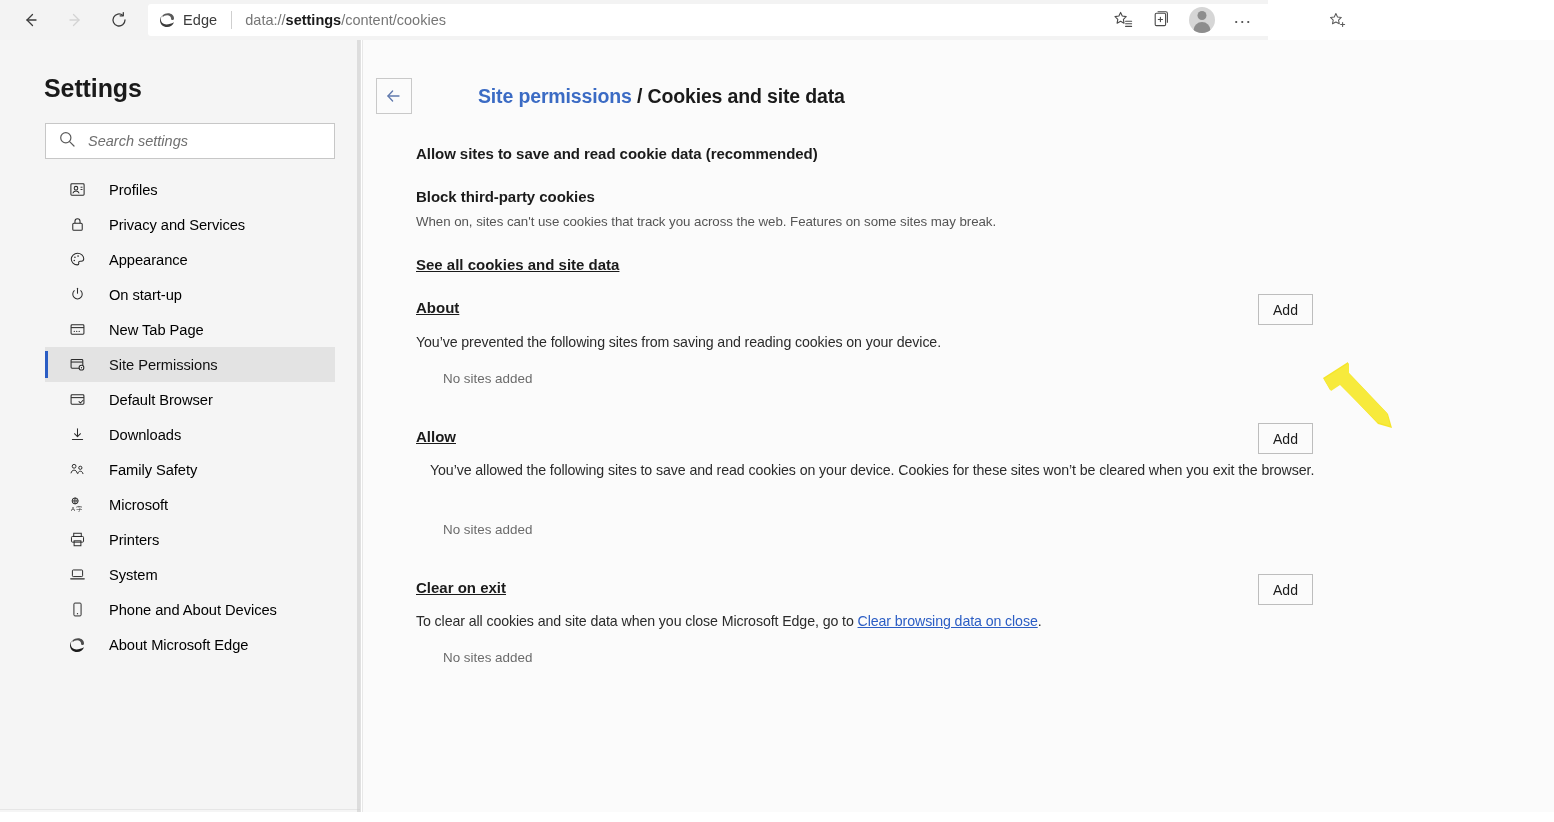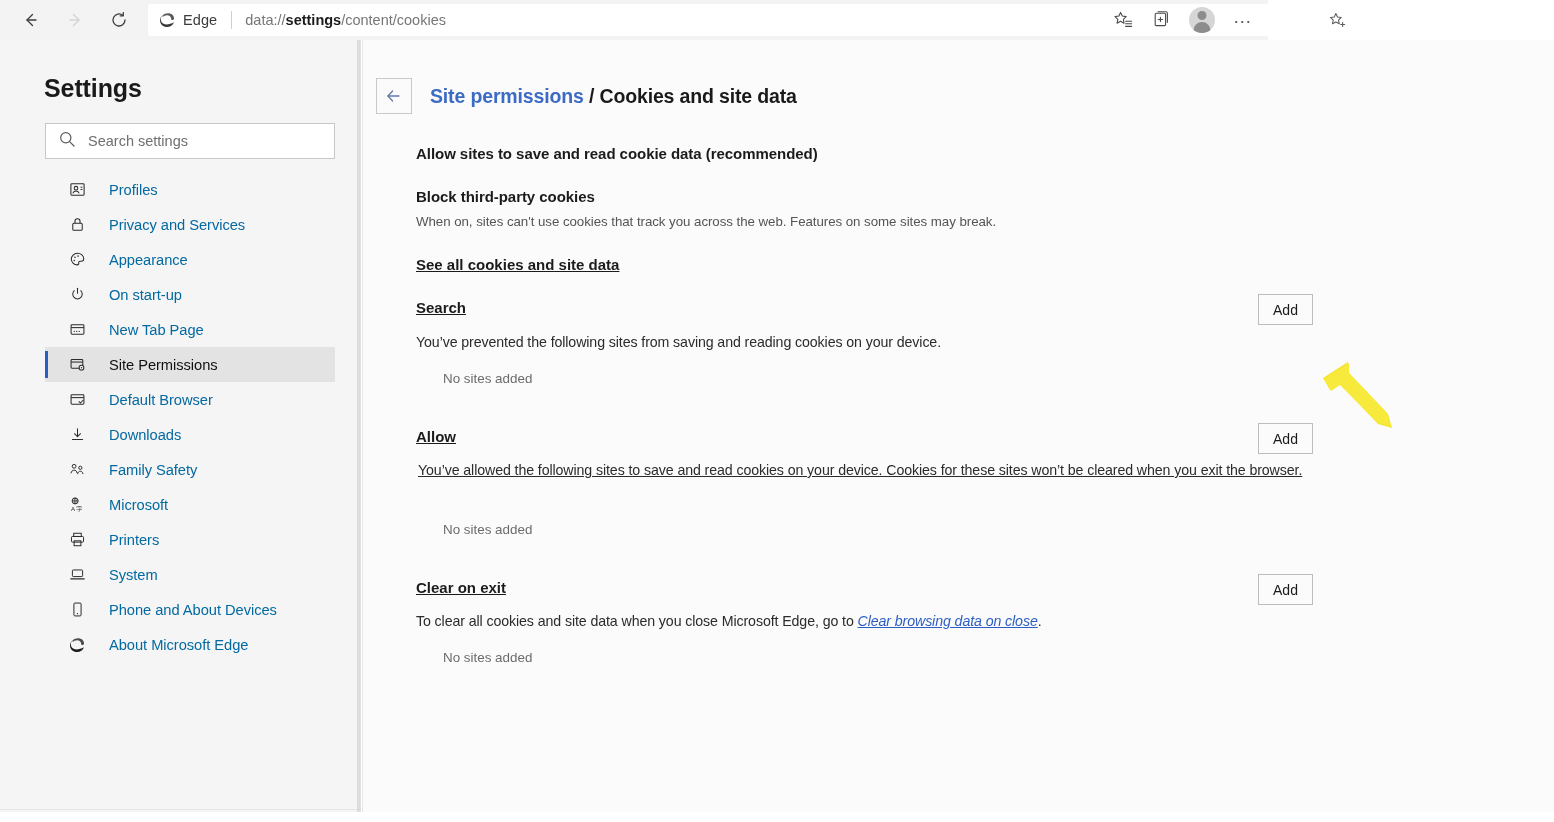--- a/index.html
+++ b/index.html
@@ -92,35 +92,35 @@
   }
   .search-box {
     position: absolute; left: 45px; top: 83px; width: 290px; height: 36px;
     background: #ffffff; border: 1px solid #c7c7c7;
     display: flex; align-items: center; cursor: text;
   }
   .search-box .s-icon { margin-left: 12px; flex: none; }
   .search-input {
     border: none; outline: none; background: transparent;
     font-family: "Liberation Sans", sans-serif;
-    font-size: 14.5px; color: #333; margin-left: 12px; width: 215px;
+    font-size: 14.5px; color: #333; margin-left: 12px; width: 215px; font-style: italic;
   }
   .search-input::placeholder { color: #6f6f6f; }
 
   .nav-list { position: absolute; left: 45px; top: 132px; width: 290px; }
   .nav-item {
     position: relative; display: flex; align-items: center;
     height: 35px; padding-left: 22px; cursor: pointer;
   }
   .nav-item .ico {
     width: 20px; height: 20px; flex: none;
     display: flex; align-items: center; justify-content: center;
     margin-right: 22px;
   }
-  .nav-item .lbl { font-size: 14.7px; color: #0369a1; letter-spacing: -.05px; }
+  .nav-item .lbl { font-size: 14.7px; color: #000000; letter-spacing: -.05px; }
   .nav-item.selected { background: #e3e3e3; }
   .nav-item.selected::before {
     content: ""; position: absolute; left: 0; top: 4px;
     width: 3px; height: 27px; background: #2b5dc4;
   }
   .nav-item.selected .lbl { color: #111; }
 
   .sidebar-divider {
     position: absolute; left: 0; bottom: 12px; width: 360px; height: 1px;
     background: #e6e6e6;
@@ -130,21 +130,21 @@
     background: #e8e8e8;
   }
 
   
   .content {
     position: absolute; left: 363px; top: 0; width: 1191px; height: 782px;
     background: #fbfbfb;
   }
   .page-header {
     position: absolute; left: 13px; top: 38px;
-    display: flex; align-items: center;
+    display: flex; align-items: center; gap: 48px;
   }
   .back-square {
     width: 36px; height: 36px; border: 1px solid #c9c9c9; background: #fbfbfb;
     display: flex; align-items: center; justify-content: center; cursor: pointer;
   }
   .crumb {
     margin-left: 18px; font-size: 19.5px; font-weight: 700; color: #1a1a1a;
     letter-spacing: -.15px; white-space: nowrap;
   }
   .crumb .link { color: #3b6bc4; cursor: pointer; }
@@ -159,21 +159,21 @@
     position: absolute; width: 55px; height: 31px;
     background: #fbfbfb; border: 1px solid #bdbdbd;
     font-family: "Liberation Sans", sans-serif;
     font-size: 14px; color: #1b1b1b; cursor: pointer;
     display: flex; align-items: center; justify-content: center;
   }
   .sec-title { font-size: 15px; font-weight: 700; color: #1b1b1b; text-decoration: underline; }
   .sec-desc {
     font-size: 14.2px; color: #2b2b2b; line-height: 1.5; letter-spacing: -.1px;
   }
-  .sec-desc a { color: #2b5dc4; text-decoration: underline; cursor: pointer; font-style: italic; }
+  .sec-desc a { color: #2b5dc4; text-decoration: underline; cursor: pointer; }
   .no-sites {
     font-size: 13.4px; color: #6b6b6b; margin-left: 27px;
   }
 
   .abs { position: absolute; }
 
   
   .arrow-anno {
     position: absolute; left: 1318px; top: 316px;
     width: 80px; height: 86px; pointer-events: none;
@@ -450,30 +450,30 @@
       <div class="abs" style="left:53px;top:148px;width:950px;">
         <div class="row-title">Block third-party cookies</div>
         <div class="row-sub">When on, sites can't use cookies that track you across the web. Features on some sites may break.</div>
       </div>
 
       <div class="abs" style="left:53px;top:216px;width:950px;">
         <span class="sec-title">See all cookies and site data</span>
       </div>
 
       <div class="abs" style="left:53px;top:259px;">
-        <span class="sec-title">Search</span>
+        <span class="sec-title">About</span>
       </div>
       <div class="abs sec-desc" style="left:53px;top:292px;width:920px;">You’ve prevented the following sites from saving and reading cookies on your device.</div>
       <div class="abs no-sites" style="left:53px;top:331px;">No sites added</div>
       <button class="btn-add" style="left:895px;top:254px;">Add</button>
 
       <div class="abs" style="left:53px;top:388px;">
         <span class="sec-title">Allow</span>
       </div>
-      <div class="abs sec-desc" style="left:55px;top:420px;width:900px;text-decoration:underline;">You’ve allowed the following sites to save and read cookies on your device. Cookies for these sites won’t be cleared when you exit the browser.</div>
+      <div class="abs sec-desc" style="left:67px;top:420px;width:900px;">You’ve allowed the following sites to save and read cookies on your device. Cookies for these sites won’t be cleared when you exit the browser.</div>
       <div class="abs no-sites" style="left:53px;top:482px;">No sites added</div>
       <button class="btn-add" style="left:895px;top:383px;">Add</button>
 
       <div class="abs" style="left:53px;top:539px;">
         <span class="sec-title">Clear on exit</span>
       </div>
       <div class="abs sec-desc" style="left:53px;top:571px;width:920px;"><span>To clear all cookies and site data when you close Microsoft Edge, go to </span><a>Clear browsing data on close</a><span>.</span></div>
       <div class="abs no-sites" style="left:53px;top:610px;">No sites added</div>
       <button class="btn-add" style="left:895px;top:534px;">Add</button>
 

